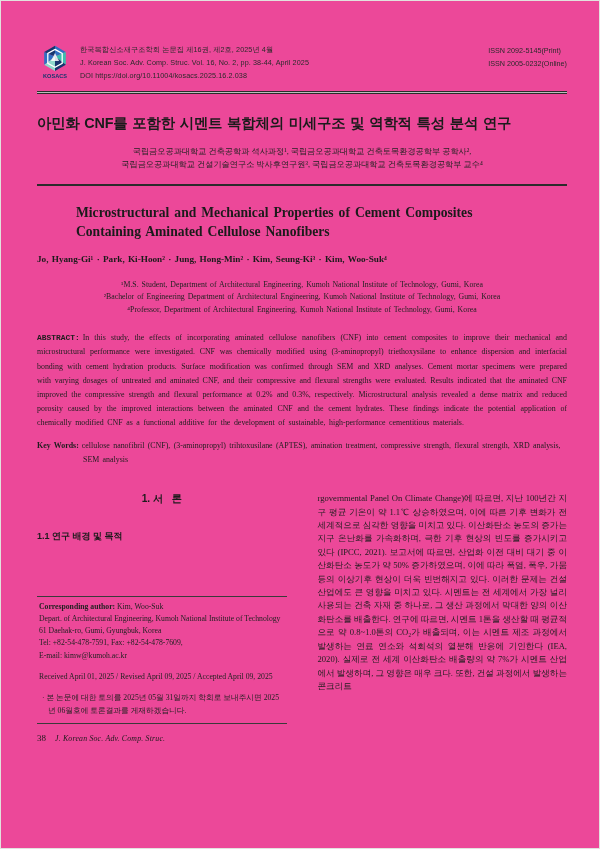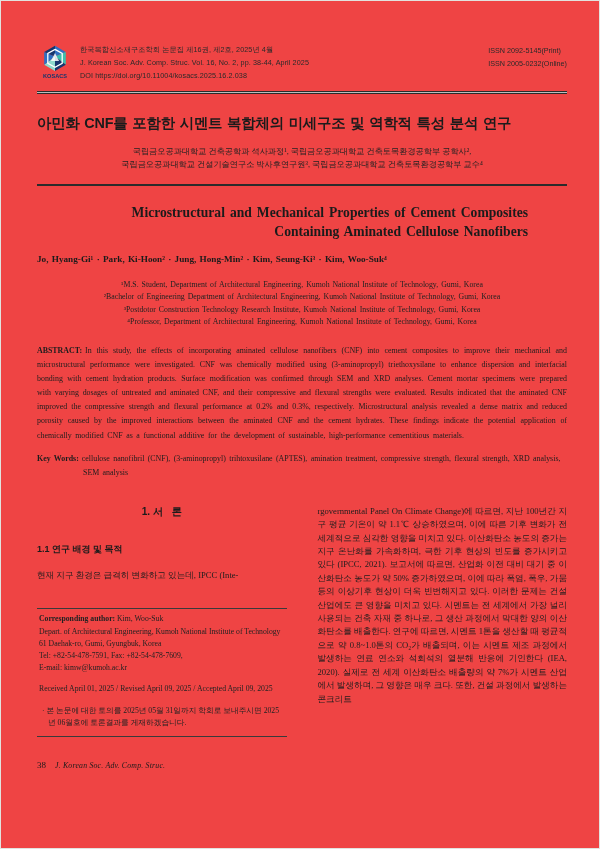--- a/index.html
+++ b/index.html
@@ -2,21 +2,21 @@
 <html><head>
 <meta charset="utf-8">
 <style>
   * { margin: 0; padding: 0; box-sizing: border-box; }
   html, body { background: #ffffff; }
   body { width: 600px; font-family: "Liberation Serif", serif; color: #1b1b1b; }
 
   .page {
     position: relative;
     width: 600px; height: 849px;
-    background: #ef4444;
+    background: #ec4899;
     border: 1px solid #e2e2de;
     padding: 42px 32px 0 36px;
     overflow: hidden;
   }
 
   
   .header { display: flex; justify-content: space-between; align-items: flex-start; }
   .header-left { display: flex; align-items: flex-start; gap: 7px; }
   .logo-box { width: 36px; flex: 0 0 auto; margin-top: 1px; }
   .header-lines { font-family: "Liberation Sans", sans-serif; font-size: 7.2px; line-height: 13px; color: #2a2a2a; letter-spacing: 0.1px; }
@@ -34,32 +34,32 @@
   }
   .kr-authors {
     margin-top: 17px; text-align: center;
     font-family: "Liberation Sans", sans-serif;
     font-size: 9.6px; font-weight: 700; letter-spacing: 0.2px;
   }
   .kr-affil { margin-top: 13px; text-align: center; font-size: 8.2px; line-height: 12.5px; color: #222; }
 
   
   .en-title {
-    margin: 17px auto 8px; max-width: 452px; text-align: right;
+    margin: 17px auto 8px; max-width: 452px; text-align: left;
     font-size: 13.6px; font-weight: 700; line-height: 19.5px; word-spacing: 1.6px;
   }
   .en-authors { margin-top: 12px; text-align: left; font-size: 9.2px; font-weight: 700; word-spacing: 1px; }
   .en-affils { margin-top: 15px; text-align: center; font-size: 7.8px; line-height: 12.6px; color: #222; word-spacing: 1px; font-family: Liberation Serif, serif; }
 
   
   .abstract {
     margin-top: 15px; font-size: 7.9px; line-height: 14.1px;
     text-align: justify; word-spacing: 1.6px; color: #1d1d1d;
   }
-  .abstract b { margin-right: 3px; }
+  .abstract b { margin-right: 3px; font-family: Liberation Mono, monospace; }
   .keywords {
     margin-top: 9px; font-size: 7.9px; line-height: 14.1px;
     padding-left: 46px; text-indent: -46px; word-spacing: 1.4px; color: #1d1d1d;
   }
   .keywords b { margin-right: 3px; }
 
   
   .columns { margin-top: 19px; display: flex; gap: 31px; height: 238px; }
   .col { width: calc(50% - 8px); display: flex; flex-direction: column; }
   .sec-heading {
@@ -75,21 +75,21 @@
   
   .footnote {
     margin-top: auto; border-top: 1.1px solid #3a3a3a; border-bottom: 1.1px solid #3a3a3a;
     padding: 4px 0 6px 2px; font-size: 7.7px; line-height: 12.2px; color: #222;
   }
   .footnote p { margin: 0; }
   .fn-received { margin-top: 9px !important; }
   .fn-notice { margin-top: 9px !important; padding-left: 9px; text-indent: -6px; line-height: 12.6px; }
 
   
-  .footer { margin-top: 23px; display: flex; align-items: baseline; gap: 9px; }
+  .footer { margin-top: 9px; display: flex; align-items: baseline; gap: 9px; }
   .footer .pageno { font-size: 9px; }
   .footer .journal { font-size: 7.8px; font-style: italic; letter-spacing: 0.2px; }
 </style>
 </head>
 <body>
 
 <div class="page">
 
   <div class="header">
     <div class="header-left">
@@ -127,34 +127,32 @@
     <div>국립금오공과대학교 건설기술연구소 박사후연구원³, 국립금오공과대학교 건축토목환경공학부 교수⁴</div>
   </div>
 
   <div class="rule-thin"></div>
 
   <div class="en-title">Microstructural and Mechanical Properties of Cement Composites Containing Aminated Cellulose Nanofibers</div>
   <div class="en-authors">Jo, Hyang-Gi¹ · Park, Ki-Hoon² · Jung, Hong-Min² · Kim, Seung-Ki³ · Kim, Woo-Suk⁴</div>
   <div class="en-affils">
     <div>¹M.S. Student, Department of Architectural Engineering, Kumoh National Institute of Technology, Gumi, Korea</div>
     <div>²Bachelor of Engineering Department of Architectural Engineering, Kumoh National Institute of Technology, Gumi, Korea</div>
-    <div>³Postdotor Construction Technology Research Institute, Kumoh National Institute of Technology, Gumi, Korea</div>
     <div>⁴Professor, Department of Architectural Engineering, Kumoh National Institute of Technology, Gumi, Korea</div>
   </div>
 
   <p class="abstract"><b>ABSTRACT:</b><span>In this study, the effects of incorporating aminated cellulose nanofibers (CNF) into cement composites to improve their mechanical and microstructural performance were investigated. CNF was chemically modified using (3-aminopropyl) triethoxysilane to enhance dispersion and interfacial bonding with cement hydration products. Surface modification was confirmed through SEM and XRD analyses. Cement mortar specimens were prepared with varying dosages of untreated and aminated CNF, and their compressive and flexural strengths were evaluated. Results indicated that the aminated CNF improved the compressive strength and flexural performance at 0.2% and 0.3%, respectively. Microstructural analysis revealed a dense matrix and reduced porosity caused by the improved interactions between the aminated CNF and the cement hydrates. These findings indicate the potential application of chemically modified CNF as a functional additive for the development of sustainable, high-performance cementitious materials.</span></p>
 
   <p class="keywords"><b>Key Words:</b><span>cellulose nanofibril (CNF), (3-aminopropyl) trihtoxusilane (APTES), amination treatment, compressive strength, flexural strength, XRD analysis, SEM analysis</span></p>
 
   <div class="columns">
 
     <div class="col">
       <div class="sec-heading">1. 서   론</div>
       <div class="subsec-heading">1.1 연구 배경 및 목적</div>
-      <p class="body-par">현재 지구 환경은 급격히 변화하고 있는데, IPCC (Inte-</p>
 
       <div class="footnote">
         <p><b>Corresponding author:</b> <span>Kim, Woo-Suk</span></p>
         <p>Depart. of Architectural Engineering, Kumoh National Institute of Technology 61 Daehak-ro, Gumi, Gyungbuk, Korea</p>
         <p>Tel: +82-54-478-7591, Fax: +82-54-478-7609,</p>
         <p>E-mail: kimw@kumoh.ac.kr</p>
         <p class="fn-received">Received April 01, 2025 / Revised April 09, 2025 / Accepted April 09, 2025</p>
         <p class="fn-notice">· 본 논문에 대한 토의를 2025년 05월 31일까지 학회로 보내주시면 2025년 06월호에 토론결과를 게재하겠습니다.</p>
       </div>
     </div>

